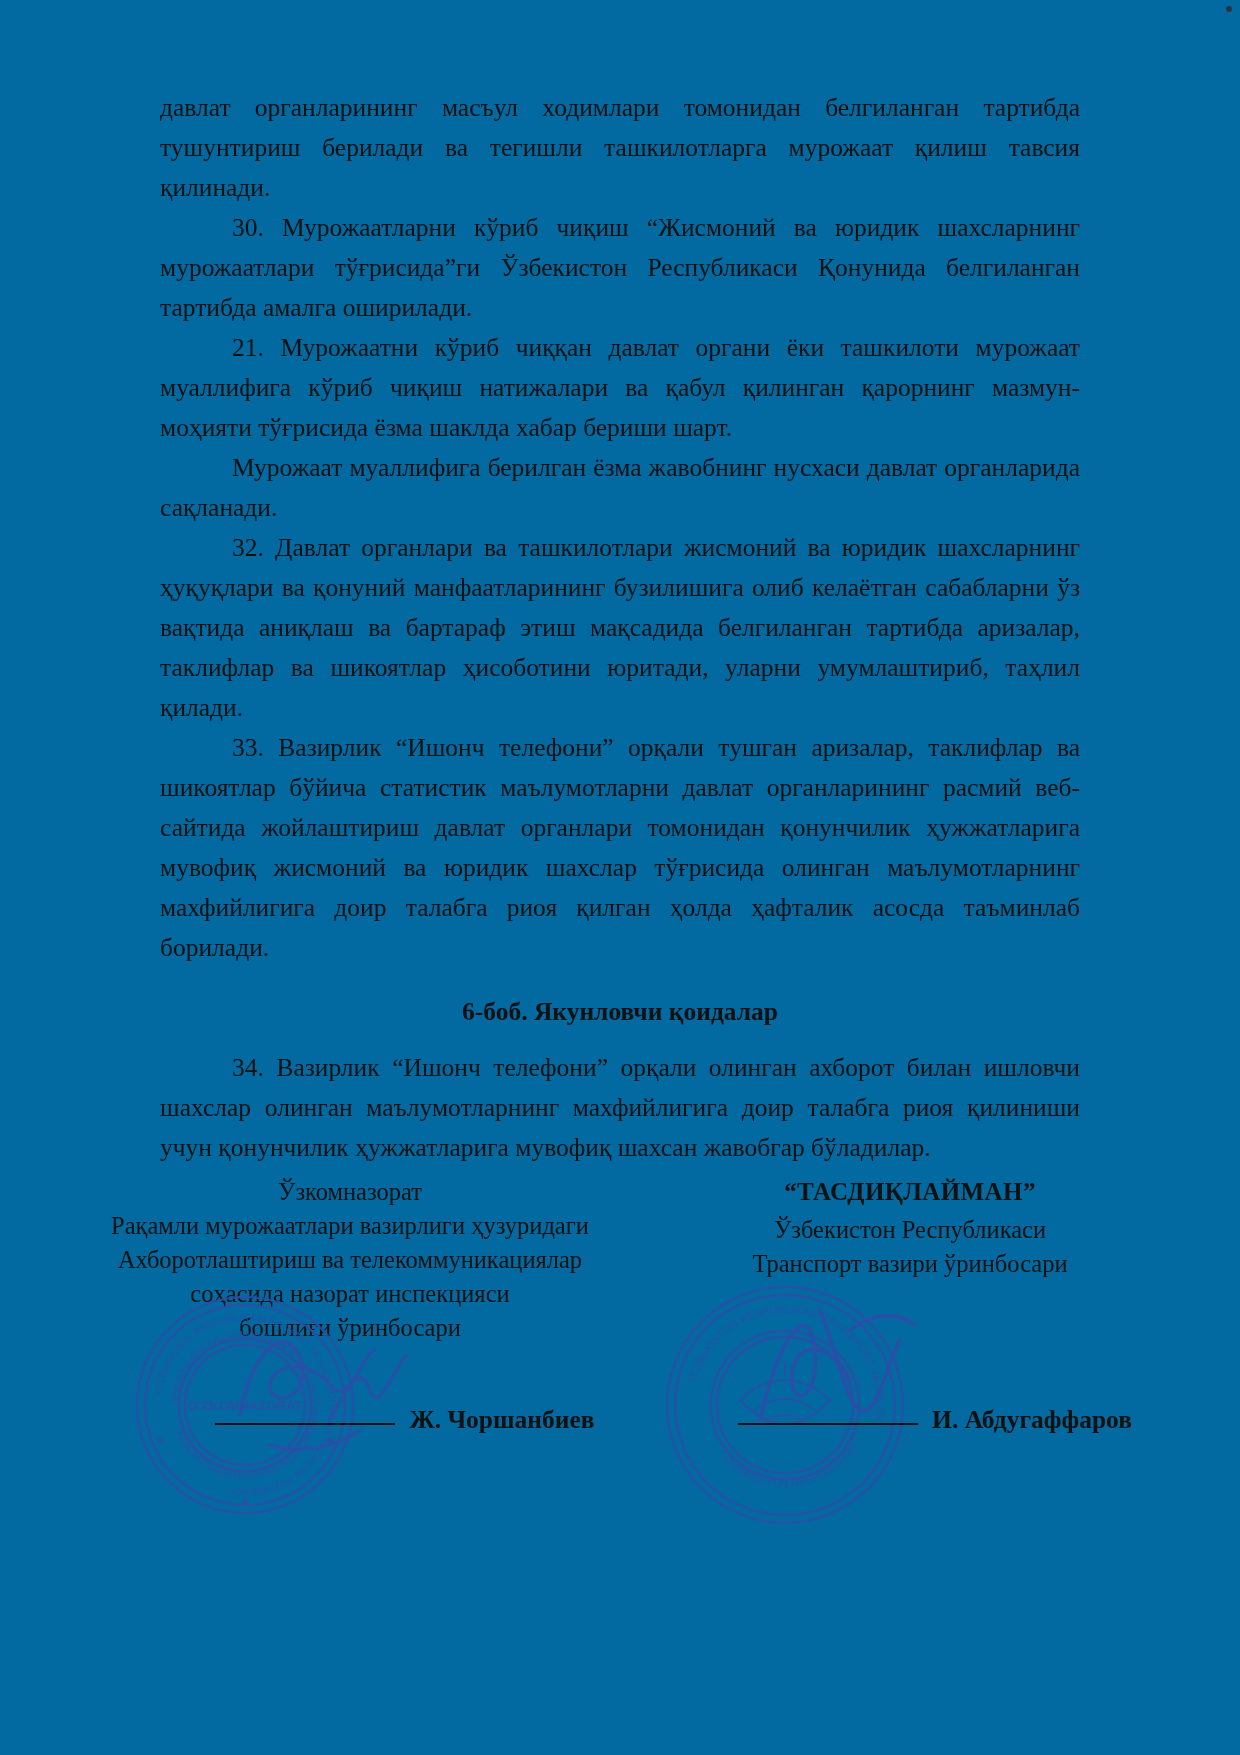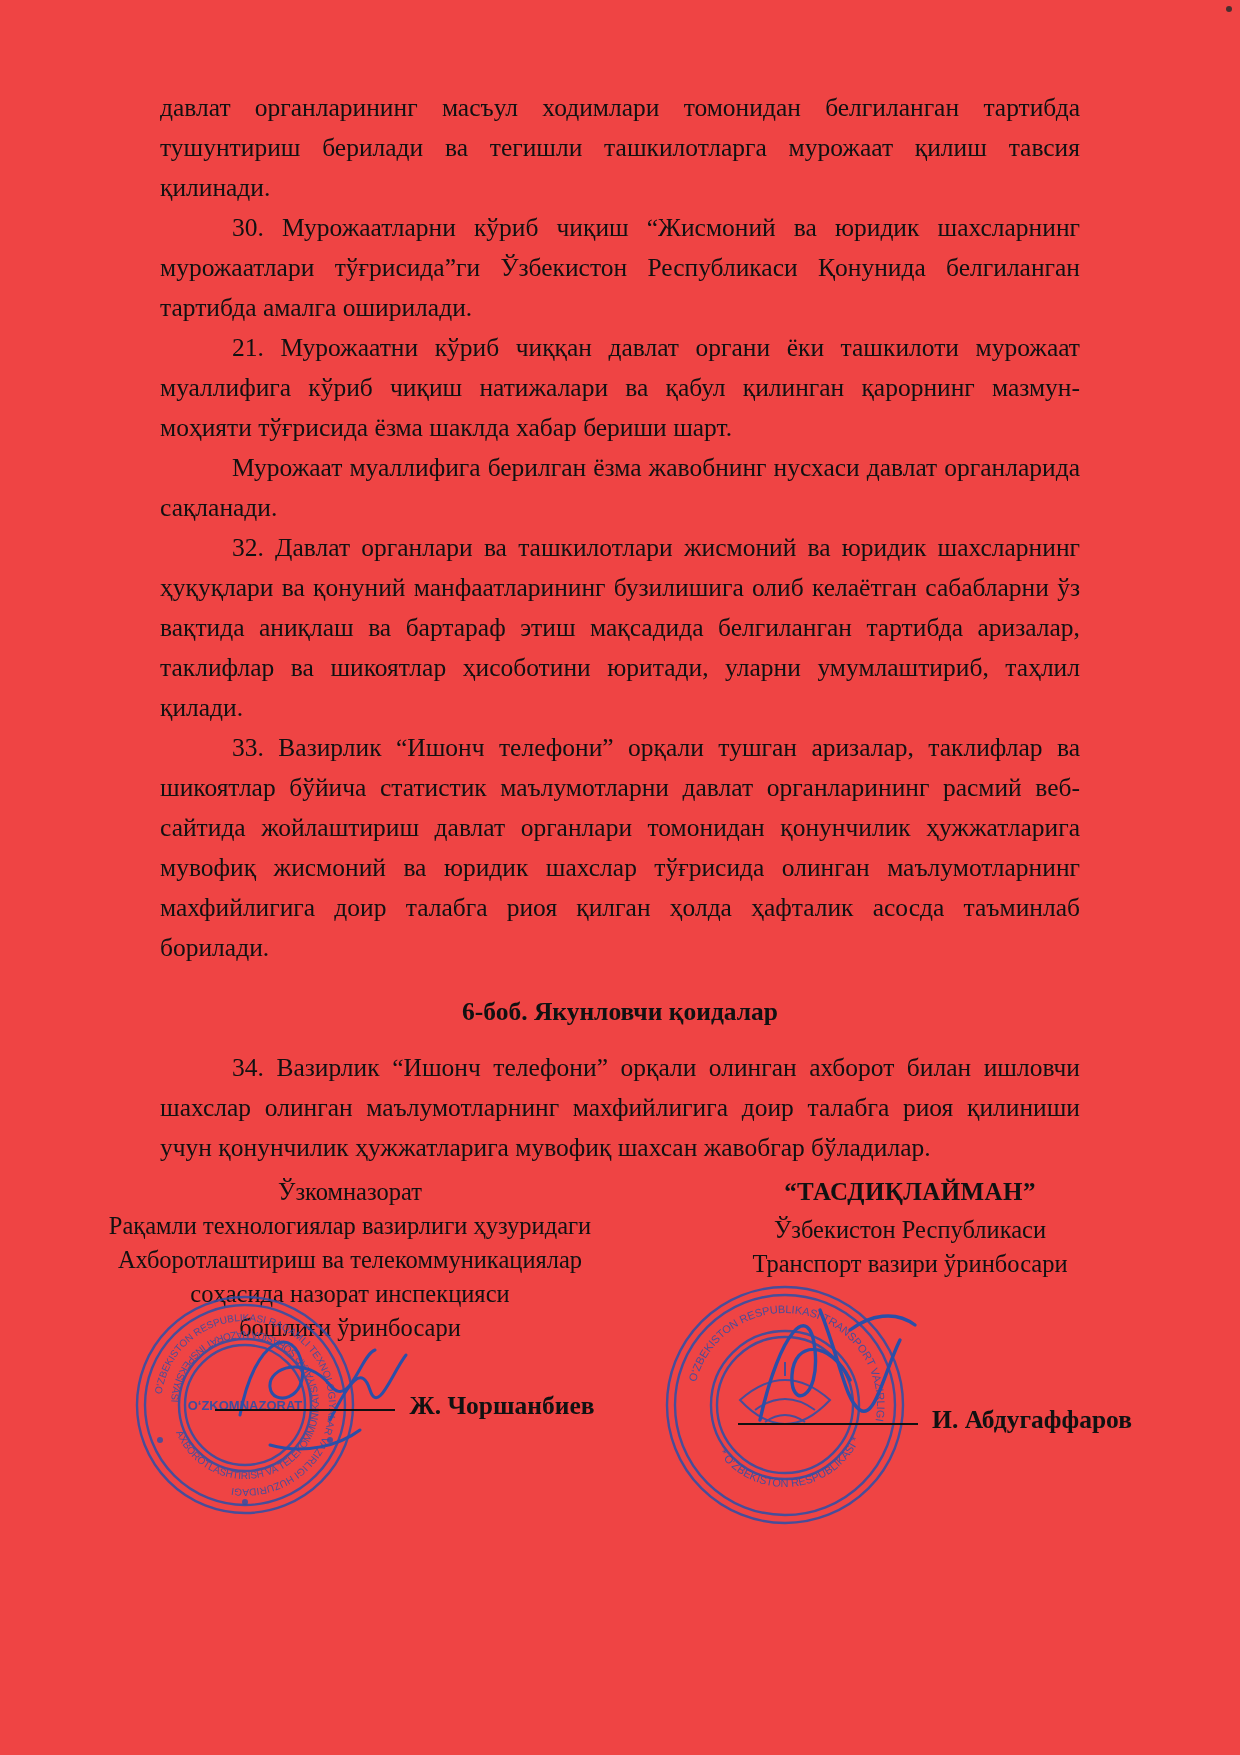--- a/index.html
+++ b/index.html
@@ -13,21 +13,21 @@
     position: relative;
     font-family: "Liberation Serif", serif;
     color: #111;
     overflow: hidden;
   }
   .page {
     position: absolute;
     left: 0; top: 0;
     width: 1240px;
     height: 1755px;
-    background: #ef4444;
+    background: #0369a1;
   }
   .content {
     position: absolute;
     left: 160px;
     top: 88px;
     width: 920px;
   }
   p.para {
     margin: 0 0 0 0;
     font-size: 25.5px;
@@ -93,21 +93,21 @@
     margin-right: 14px;
     margin-bottom: 10px;
   }
   .sign-name {
     font-weight: bold;
     font-size: 25.5px;
     white-space: nowrap;
   }
   .name-left {
     left: 110px;
-    top: 216px;
+    top: 230px;
     width: 470px;
   }
   .name-right {
     left: 640px;
     top: 230px;
     width: 470px;
   }
 
   
   .stamp {
@@ -154,21 +154,21 @@
     <h2 class="section-title">6-боб. Якунловчи қоидалар</h2>
 
     <p class="para indent">34. Вазирлик “Ишонч телефони” орқали олинган ахборот билан ишловчи шахслар олинган маълумотларнинг махфийлигига доир талабга риоя қилиниши учун қонунчилик ҳужжатларига мувофиқ шахсан жавобгар бўладилар.</p>
 
   </div>
 
   <div class="sign-area">
 
     <div class="sign-col left">
       <span class="sign-line">Ўзкомназорат</span>
-      <span class="sign-line">Рақамли технологиялар вазирлиги ҳузуридаги</span>
+      <span class="sign-line">Рақамли мурожаатлари вазирлиги ҳузуридаги</span>
       <span class="sign-line">Ахборотлаштириш ва телекоммуникациялар</span>
       <span class="sign-line">соҳасида назорат инспекцияси</span>
       <span class="sign-line">бошлиғи ўринбосари</span>
     </div>
 
     <div class="sign-col right">
       <div class="sign-head">“ТАСДИҚЛАЙМАН”</div>
       <span class="sign-line">Ўзбекистон Республикаси</span>
       <span class="sign-line">Транспорт вазири ўринбосари</span>
     </div>

